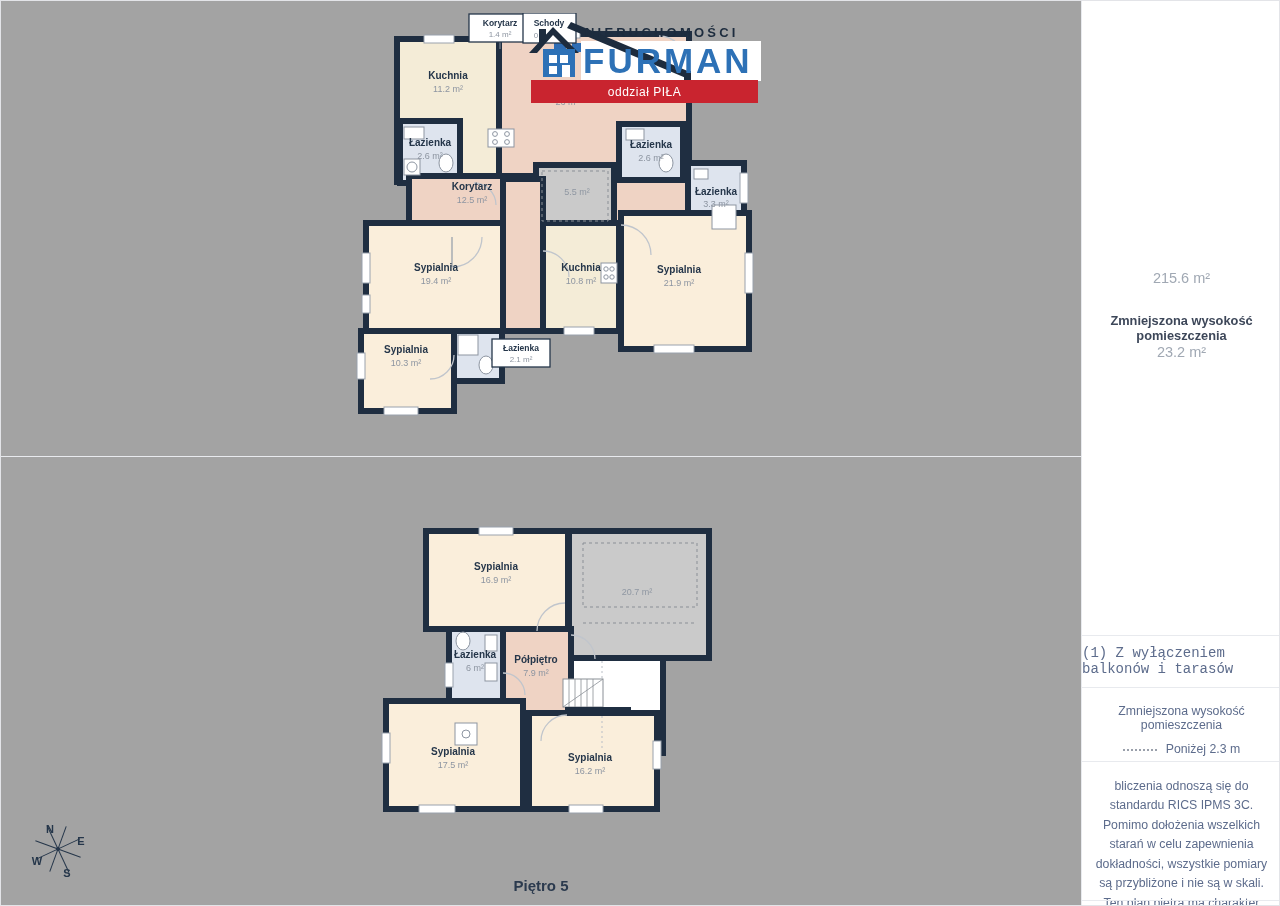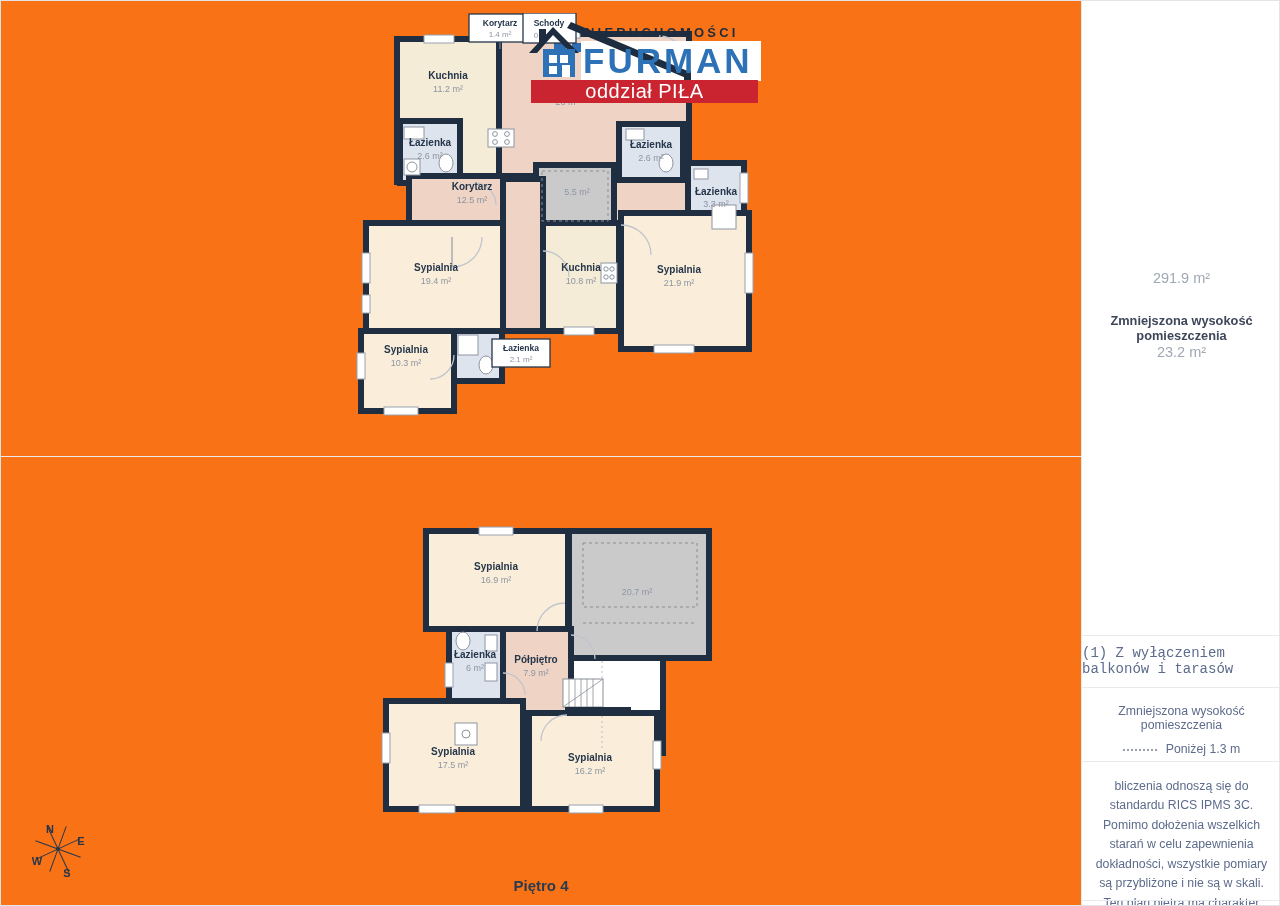--- a/index.html
+++ b/index.html
@@ -1,30 +1,30 @@
 <!DOCTYPE html>
 <html><head>
 <meta charset="utf-8">
 <style>
   html,body{margin:0;padding:0;background:#fff;}
   body{font-family:"Liberation Sans","DejaVu Sans",sans-serif;color:#2b3a4e;}
-  #stage{position:relative;width:1280px;height:906px;background:#f97316;border:1px solid #e3e4e8;box-sizing:border-box;overflow:hidden;}
+  #stage{position:relative;width:1280px;height:906px;background:#a3a3a3;border:1px solid #e3e4e8;box-sizing:border-box;overflow:hidden;}
   .hline{position:absolute;height:1px;background:#e8eaee;}
   .vline{position:absolute;width:1px;background:#e8eaee;}
   .floor-label{position:absolute;left:0;width:1080px;text-align:center;font-size:15px;font-weight:bold;color:#2b3a4e;}
   
   .rn{font-size:10px;font-weight:bold;fill:#25364a;}
   .ra{font-size:9px;fill:#8d95a1;}
   .rn-s{font-size:8.5px;font-weight:bold;fill:#25364a;}
   .ra-s{font-size:8px;fill:#8d95a1;}
   .ra-g{font-size:9px;fill:#8f97a2;}
   
   #logo{position:absolute;left:528px;top:18px;width:232px;height:62px;}
   #banner{position:absolute;left:530px;top:79px;width:227px;height:23px;background:#c9242f;display:flex;align-items:center;justify-content:center;}
-  #banner span{color:#fff;font-size:20px;letter-spacing:.5px;}
+  #banner span{color:#fff;font-size:12px;letter-spacing:.5px;}
   
   #sidebar{position:absolute;left:1081px;top:0;width:199px;height:906px;background:#fff;}
   .sb-summary{position:absolute;top:256px;left:0;width:100%;text-align:center;}
   .sb-title{font-size:15.5px;font-weight:bold;color:#3d4759;line-height:1.45;padding:0 10px;}
   .sb-title sup{font-size:8px;}
   .sb-value{font-size:14.5px;color:#a0a8b3;margin-top:13px;}
   .sb-sub{font-size:12.8px;font-weight:bold;color:#3d4759;margin-top:27px;padding:0 4px;}
   .sb-footnote{position:absolute;top:634px;height:52px;width:100%;display:flex;align-items:center;justify-content:center;font-size:14px;color:#5d6c8c;font-family:Liberation Mono, monospace;}
   .sb-legend{position:absolute;top:686px;height:74px;width:100%;text-align:center;}
   .sb-legend .t{font-size:12.3px;color:#5d6c8c;margin-top:17px;}
@@ -228,49 +228,49 @@
     <text class="rn" x="96" y="135" text-anchor="middle">Łazienka</text>
     <text class="ra" x="96" y="148" text-anchor="middle">6 m²</text>
     <text class="rn" x="157" y="140" text-anchor="middle">Półpiętro</text>
     <text class="ra" x="157" y="153" text-anchor="middle">7.9 m²</text>
     <text class="rn" x="74" y="232" text-anchor="middle">Sypialnia</text>
     <text class="ra" x="74" y="245" text-anchor="middle">17.5 m²</text>
     <text class="rn" x="211" y="238" text-anchor="middle">Sypialnia</text>
     <text class="ra" x="211" y="251" text-anchor="middle">16.2 m²</text>
   </svg>
 
-  <div class="floor-label" style="top:876px;">Piętro 4</div>
+  <div class="floor-label" style="top:876px;">Piętro 5</div>
 
   <svg style="position:absolute;left:18px;top:810px;" width="80" height="78" viewBox="0 0 80 78">
     <g transform="rotate(-25 39 38)" stroke="#25364a" stroke-width="1">
       <line x1="39" y1="12" x2="39" y2="64"></line>
       <line x1="15" y1="38" x2="63" y2="38"></line>
       <line x1="22" y1="21" x2="56" y2="55"></line>
       <line x1="56" y1="21" x2="22" y2="55"></line>
     </g>
     <circle cx="39" cy="38" r="2" fill="#25364a"></circle>
     <text x="31" y="22" font-size="11" font-weight="bold" fill="#25364a" text-anchor="middle">N</text>
     <text x="62" y="34" font-size="11" font-weight="bold" fill="#25364a" text-anchor="middle">E</text>
     <text x="18" y="54" font-size="11" font-weight="bold" fill="#25364a" text-anchor="middle">W</text>
     <text x="48" y="66" font-size="11" font-weight="bold" fill="#25364a" text-anchor="middle">S</text>
   </svg>
 
   <div class="vline" style="left:1080px;top:0;height:906px;"></div>
   <div id="sidebar">
     <div class="sb-summary">
-      <div class="sb-value">291.9 m²</div>
+      <div class="sb-value">215.6 m²</div>
       <div class="sb-sub">Zmniejszona wysokość pomieszczenia</div>
       <div class="sb-value" style="margin-top:1px;">23.2 m²</div>
     </div>
     <div class="hline" style="left:0;top:634px;width:199px;"></div>
     <div class="sb-footnote">(1) Z wyłączeniem balkonów i tarasów</div>
     <div class="hline" style="left:0;top:686px;width:199px;"></div>
     <div class="sb-legend">
       <div class="t">Zmniejszona wysokość pomieszczenia</div>
-      <div class="v"><span class="dash-sample"></span><span>Poniżej 1.3 m</span></div>
+      <div class="v"><span class="dash-sample"></span><span>Poniżej 2.3 m</span></div>
     </div>
     <div class="hline" style="left:0;top:760px;width:199px;"></div>
     <div class="sb-disclaimer">
       <div class="txt">bliczenia odnoszą się do standardu RICS IPMS 3C. Pomimo dołożenia wszelkich starań w celu zapewnienia dokładności, wszystkie pomiary są przybliżone i nie są w skali. Ten plan piętra ma charakter poglądowy.</div>
 
     </div>
     <div class="hline" style="left:0;top:899px;width:199px;"></div>
   </div>
 
 </div>

